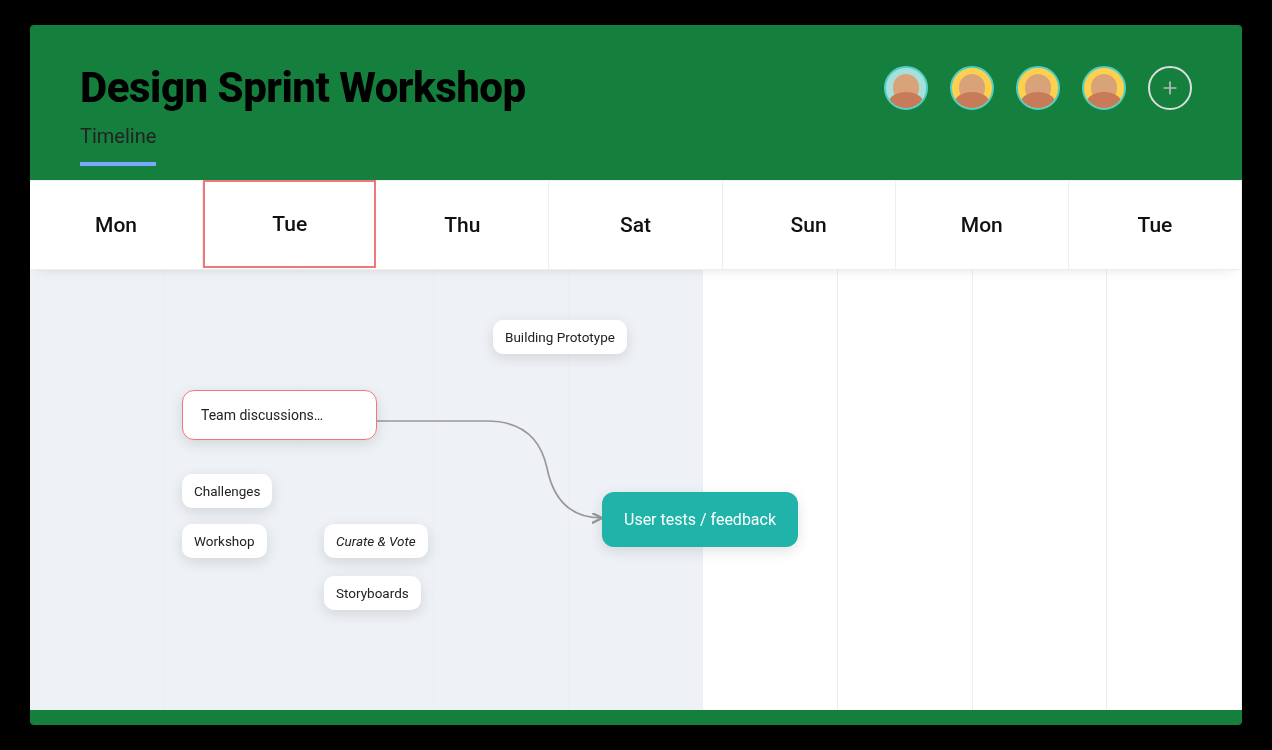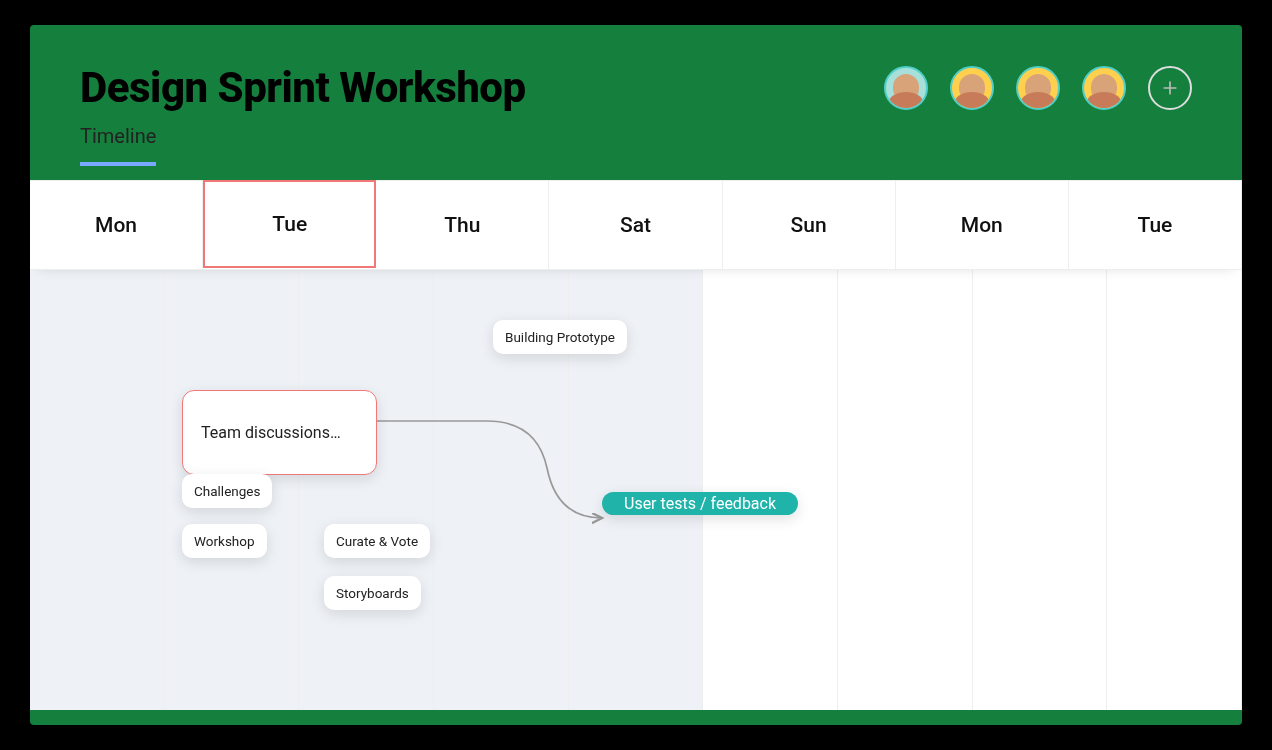--- a/index.html
+++ b/index.html
@@ -146,37 +146,37 @@
       padding: 10px 14px;
       font-size: 14px;
       color: #222;
       box-shadow: 0 4px 14px rgba(0,0,0,0.12);
       white-space: nowrap;
       cursor: grab;
     }
     .card.small { font-size: 13.5px; padding: 9px 12px; }
     .card.highlight {
       border: 1.5px solid #f07878;
-      font-size: 16px;
-      padding: 32px 18px;
+      font-size: 14px;
+      padding: 16px 18px;
       border-radius: 12px;
     }
     .card.accent {
       background: #1fb3aa;
       color: #fff;
       font-size: 16px;
-      padding: 2px 22px;
+      padding: 18px 22px;
       border-radius: 12px;
     }
 
     
     .c-team { left: 152px; top: 120px; width: 195px; }
     .c-challenges { left: 152px; top: 204px; }
     .c-solutions { left: 152px; top: 254px; }
-    .c-curate { left: 294px; top: 254px; }
+    .c-curate { left: 294px; top: 254px; font-style: italic; }
     .c-storyboards { left: 294px; top: 306px; text-align: center; }
     .c-prototype { left: 416px; top: 50px; margin-left: 47px; }
     .c-setup { left: 416px; top: 100px; }
     .c-usertests { left: 572px; top: 222px; }
 
     .connector {
       position: absolute;
       left: 347px;
       top: 148px;
       width: 240px;

